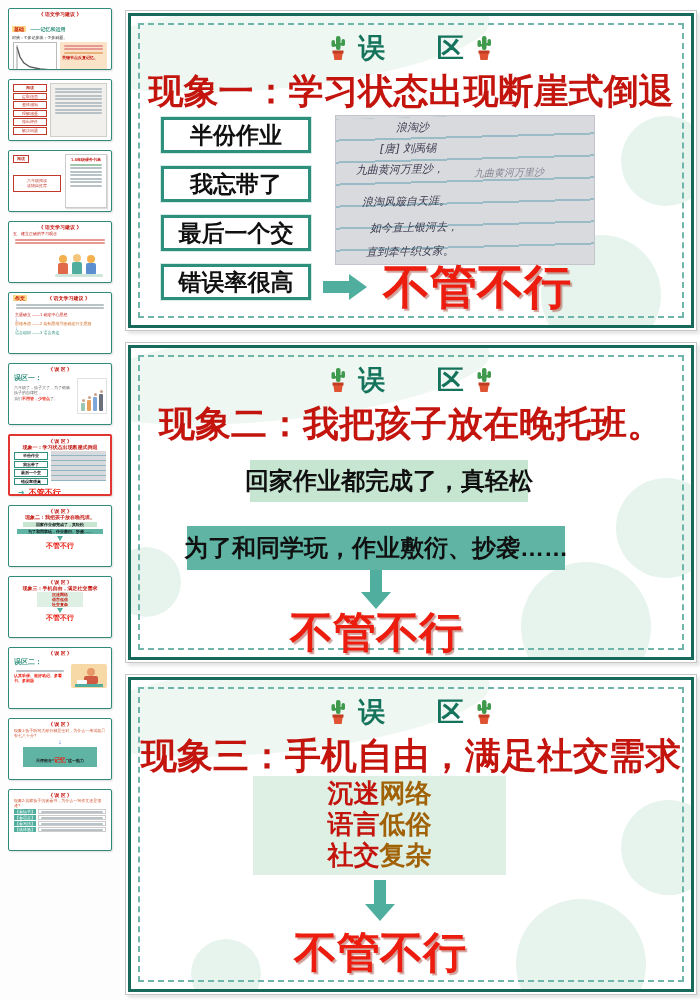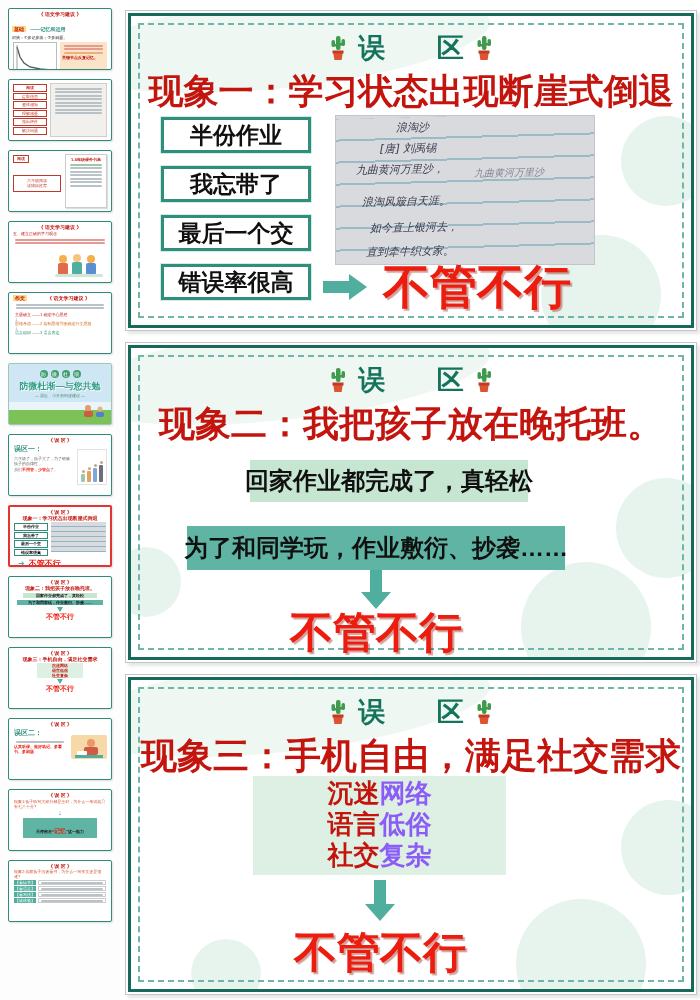--- a/index.html
+++ b/index.html
@@ -58,21 +58,21 @@
   .hw { position:absolute; color:#3c3c50; font-size:11px; font-style:italic; white-space:nowrap;
         transform:rotate(-1deg); font-family:"DejaVu Serif","Liberation Serif",serif; }
   .hw.faint { opacity:.55; font-size:10px; }
 
   .conc { position:absolute; font-size:45px; font-weight:900; color:#ec1c0f;
           text-shadow:2px 2px 1px rgba(140,20,8,.4); white-space:nowrap; }
   .gbar { position:absolute; display:flex; align-items:center; justify-content:center;
           font-weight:800; color:#101010; font-size:24px; white-space:nowrap; }
 
   .itemline { font-size:26px; font-weight:800; line-height:31px; text-align:center; }
-  .itemline .r { color:#c3150e; } .itemline .b { color:#8b5cf6; }
+  .itemline .r { color:#c3150e; } .itemline .b { color:#a16207; }
 </style>
 </head>
 <body>
 
 <div class="sidebar">
 
   <div class="th">
     <div class="hd">《 语文学习建议 》</div>
     <div style="padding:0 3px;">
       <span class="badge-y">基础</span>
@@ -172,38 +172,20 @@
       </div>
     <div style="padding:0 6px;">
       <div class="t4 red">主题确立 ——1 确定中心思想</div>
       <div style="color:#3a6fd8;font-size:5px;line-height:4px;">↓</div>
       <div class="t4" style="color:#d2691e;">思维考虑 ——2 绘制思维导图确定行文思路</div>
       <div style="color:#3a6fd8;font-size:5px;line-height:4px;">↓</div>
       <div class="t4 teal">语言组织 ——3 语言表达</div>
     </div>
   </div>
 
-  <div class="th" style="border-color:#9fc7b9;background:linear-gradient(180deg,#cfe7f5 0 38px,#eaf5fb 38px 46px,#7cc257 46px 62px);">
-    <div style="display:flex;justify-content:center;gap:3px;margin-top:6px;">
-      <span style="width:8px;height:8px;border-radius:50%;background:#3f9e6e;color:#fff;font-size:5px;text-align:center;line-height:8px;">防</span>
-      <span style="width:8px;height:8px;border-radius:50%;background:#3f9e6e;color:#fff;font-size:5px;text-align:center;line-height:8px;">微</span>
-      <span style="width:8px;height:8px;border-radius:50%;background:#3f9e6e;color:#fff;font-size:5px;text-align:center;line-height:8px;">杜</span>
-      <span style="width:8px;height:8px;border-radius:50%;background:#3f9e6e;color:#fff;font-size:5px;text-align:center;line-height:8px;">渐</span>
-    </div>
-    <div style="text-align:center;font-size:9px;font-weight:900;color:#2e9d86;text-shadow:0 0 1px #fff,1px 1px 0 #fff;margin-top:2px;">防微杜渐—与您共勉</div>
-    <div style="text-align:center;font-size:4px;color:#4a8a6e;">— 误区、小升初衔接建议 —</div>
-    <div style="position:absolute;right:3px;bottom:2px;">
-      <svg width="26" height="14" viewBox="0 0 26 14">
-          <circle cx="6" cy="4" r="3" fill="#e8996a"></circle>
-          <rect x="2" y="7" width="9" height="6" rx="2" fill="#d05a42"></rect>
-          <circle cx="18" cy="5" r="2.5" fill="#e8b27d"></circle>
-          <rect x="14" y="8" width="8" height="5" rx="2" fill="#4f7fd0"></rect>
-        </svg>
-    </div>
-  </div>
 
   <div class="th">
     <div class="hd">《 误 区 》</div>
     <div class="t5 teal" style="padding:2px 5px;font-weight:bold;font-size:7px;">误区一：</div>
     <div class="t4" style="color:#666;padding:1px 5px;width:68px;">六年级了，孩子大了，为了锻炼孩子的自律性，</div>
     <div class="t4" style="padding:0 5px;color:#666;">
       <span>我们</span><span class="mini-em">不用管，少管点</span><span>了。</span>
     </div>
     <div style="position:absolute;right:4px;top:14px;width:30px;height:36px;background:#fff;border:1px solid #e2e2e2;display:flex;align-items:flex-end;justify-content:center;gap:2px;padding:2px;">
       <div class="fig" style="height:8px;background:#9bc6b4;"></div>

